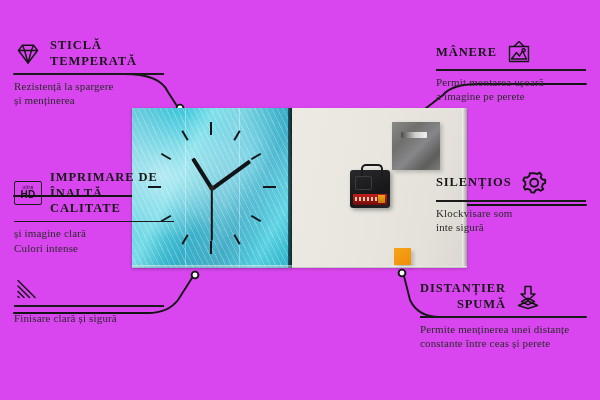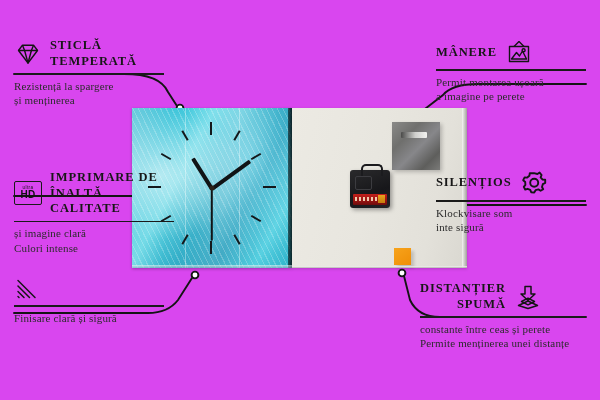--- a/index.html
+++ b/index.html
@@ -316,18 +316,18 @@
       <svg class="ico" width="28" height="26" viewBox="0 0 28 26">
         <g fill="none" stroke="#141414" stroke-width="1.5" stroke-linejoin="round">
           <path d="M11,2.5 L17,2.5 L17,10 L21,10 L14,16.5 L7,10 L11,10 Z"></path>
           <path d="M7.5,17.5 L14,14.2 L20.5,17.5 L14,20.8 Z"></path>
           <path d="M4.5,21.5 L14,17.0 L23.5,21.5 L14,24.5 Z"></path>
         </g>
       </svg>
     </div>
     <div class="rule"></div>
     <div class="sub">
+      <div>Permite menținerea unei distanțe</div>
       <div>constante între ceas și perete</div>
-      <div>Permite menținerea unei distanțe</div>
     </div>
   </div>
 
 </div>
 
 </body></html>

